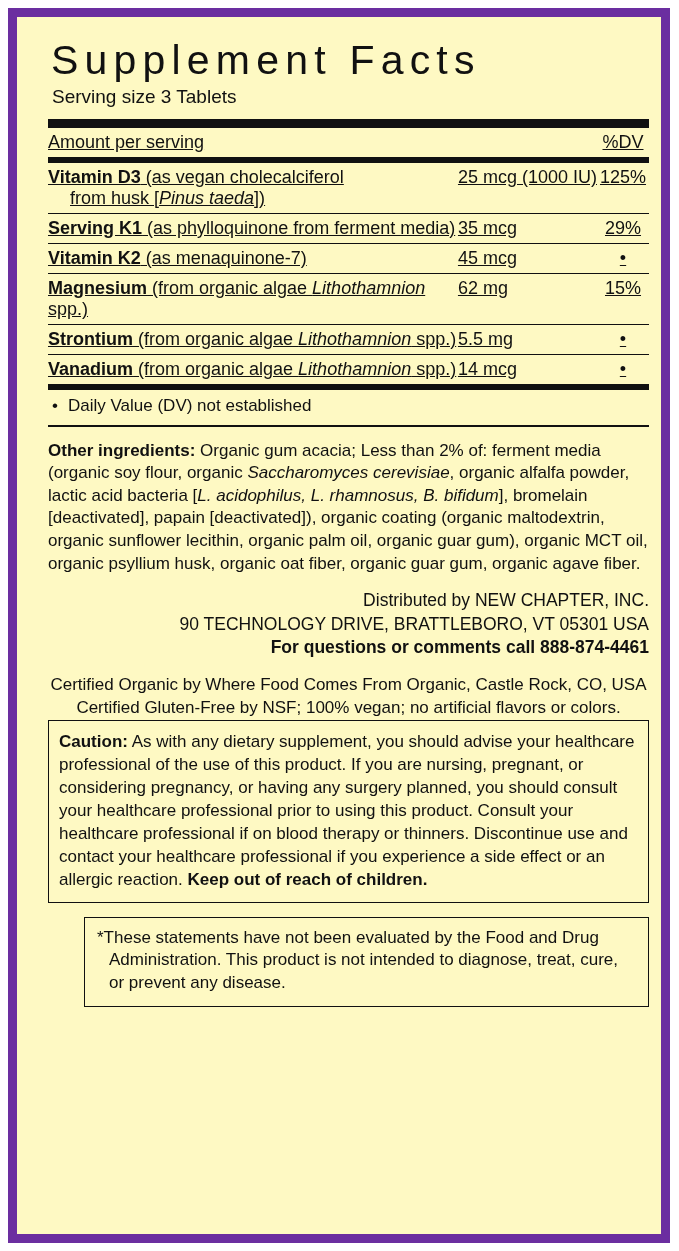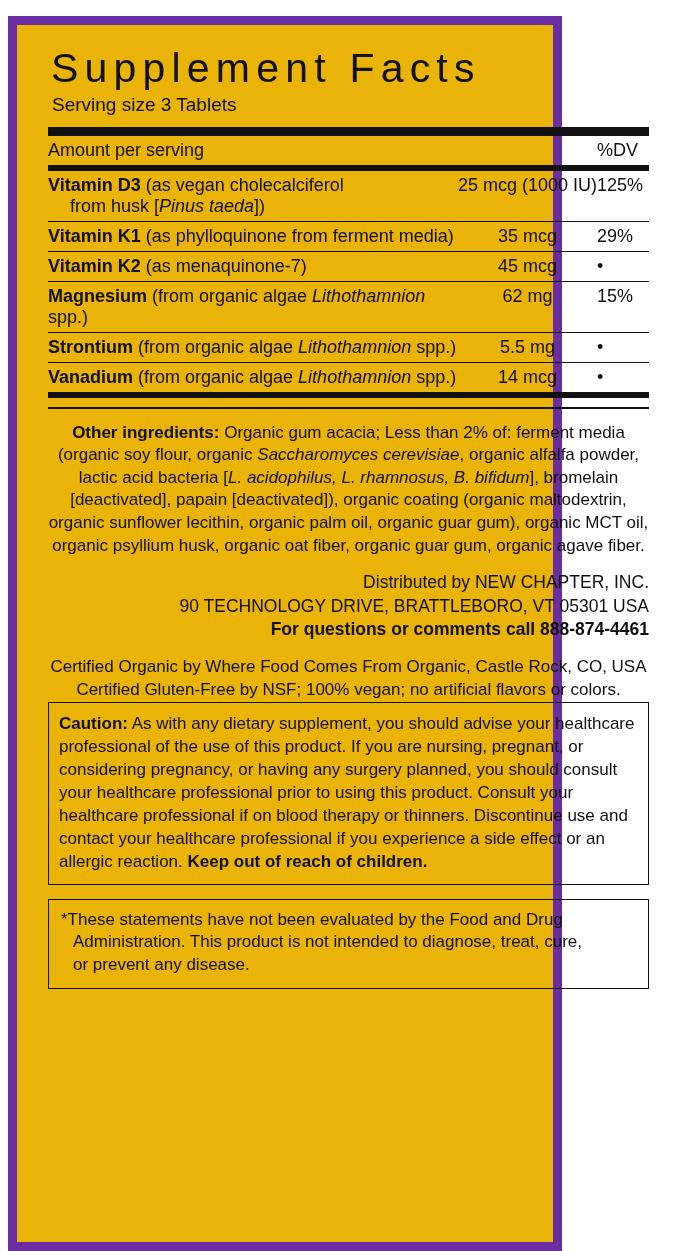--- a/index.html
+++ b/index.html
@@ -5,25 +5,25 @@
   html,body{margin:0;padding:0;}
   body{
     width:679px;height:1251px;
     background:#ffffff;
     font-family:"Liberation Sans", sans-serif;
     color:#111;
     box-sizing:border-box;
   }
   .panel{
     position:absolute;
-    left:8px;top:16px;
-    width:554px;height:1235px;
+    left:8px;top:8px;
+    width:662px;height:1235px;
     border:9px solid #6b2ea0;
     box-sizing:border-box;
-    background:#eab308;
+    background:#fef9c3;
   }
   .inner{
     position:absolute;
     left:31px;top:22px;
     width:601px;
   }
   .title{
     font-size:41px;
     letter-spacing:6.2px;
     font-weight:400;
@@ -43,48 +43,49 @@
   .rule-med{
     height:6px;background:#111;
   }
   .rule-thin{
     height:1.5px;background:#111;
   }
   table.facts{
     width:100%;
     border-collapse:collapse;
     font-size:18px;
+    text-decoration:underline;
   }
   table.facts td{
     padding:4px 0 4px 0;
     vertical-align:top;
   }
   table.facts tr.row td{
     border-bottom:1.5px solid #111;
   }
   table.facts tr.row:last-child td{
     border-bottom:none;
   }
   td.name{padding-left:4px;}
-  td.amt{text-align:center;white-space:nowrap;padding-right:10px;}
-  td.dv{text-align:left;white-space:nowrap;padding-right:4px;width:52px;}
+  td.amt{text-align:left;white-space:nowrap;padding-right:10px;}
+  td.dv{text-align:center;white-space:nowrap;padding-right:4px;width:52px;}
   .hdr td{font-size:18px;padding:4px 0 5px 0;}
   .bold{font-weight:bold;}
   .ital{font-style:italic;}
   .sub-line{padding-left:22px;display:block;}
   .footnote{
     font-size:17px;
     padding:6px 0 0 4px;
   }
   .footnote .dot{display:inline-block;width:16px;}
   .para{
     font-size:17px;
     line-height:1.33;
     margin-top:13px;
-    text-align:center;
+    text-align:left;
   }
   .para.tight{margin-top:11px;}
   .addr{
     font-size:17.5px;
     line-height:1.35;
     margin-top:14px;
     text-align:right;
   }
   .cert{
     font-size:17px;
@@ -94,20 +95,21 @@
   }
   .box{
     border:1.5px solid #111;
     padding:10px 10px 10px 10px;
     font-size:17px;
     line-height:1.35;
   }
   .box.star{
     margin-top:14px;
     padding:9px 10px 11px 12px;
+    margin-left:36px;
   }
   .indent{padding-left:12px;display:block;}
 </style>
 </head>
 <body>
 
 <div class="panel">
   <div class="inner">
 
     <div class="title">Supplement Facts</div>
@@ -131,21 +133,21 @@
           <tr class="row">
         <td class="name">
           <span class="bold">Vitamin D3</span><span> (as vegan cholecalciferol</span>
           <span class="sub-line"><span>from husk [</span><span class="ital">Pinus taeda</span><span>])</span></span>
         </td>
         <td class="amt">25 mcg (1000 IU)</td>
         <td class="dv">125%</td>
       </tr>
       <tr class="row">
         <td class="name">
-          <span class="bold">Vitamin K1</span><span> (as phylloquinone from ferment media)</span>
+          <span class="bold">Serving K1</span><span> (as phylloquinone from ferment media)</span>
         </td>
         <td class="amt">35 mcg</td>
         <td class="dv">29%</td>
       </tr>
       <tr class="row">
         <td class="name">
           <span class="bold">Vitamin K2</span><span> (as menaquinone-7)</span>
         </td>
         <td class="amt">45 mcg</td>
         <td class="dv">•</td>
@@ -169,20 +171,23 @@
           <span class="bold">Vanadium</span><span> (from organic algae </span><span class="ital">Lithothamnion</span><span> spp.)</span>
         </td>
         <td class="amt">14 mcg</td>
         <td class="dv">•</td>
       </tr>
     </tbody>
       </table>
 
     <div class="rule-med"></div>
 
+    <div class="footnote">
+      <span class="dot">•</span><span>Daily Value (DV) not established</span>
+    </div>
 
     <div class="rule-thin" style="margin-top:9px;"></div>
 
     <div class="para">
       <span class="bold">Other ingredients:</span><span> Organic gum acacia; Less than 2% of: ferment media (organic soy flour, organic </span><span class="ital">Saccharomyces cerevisiae</span><span>, organic alfalfa powder, lactic acid bacteria [</span><span class="ital">L. acidophilus, L. rhamnosus, B. bifidum</span><span>], bromelain [deactivated], papain [deactivated]), organic coating (organic maltodextrin, organic sunflower lecithin, organic palm oil, organic guar gum), organic MCT oil, organic psyllium husk, organic oat fiber, organic guar gum, organic agave fiber.</span>
     </div>
 
 
     <div class="addr">
       <div>Distributed by NEW CHAPTER, INC.</div>

